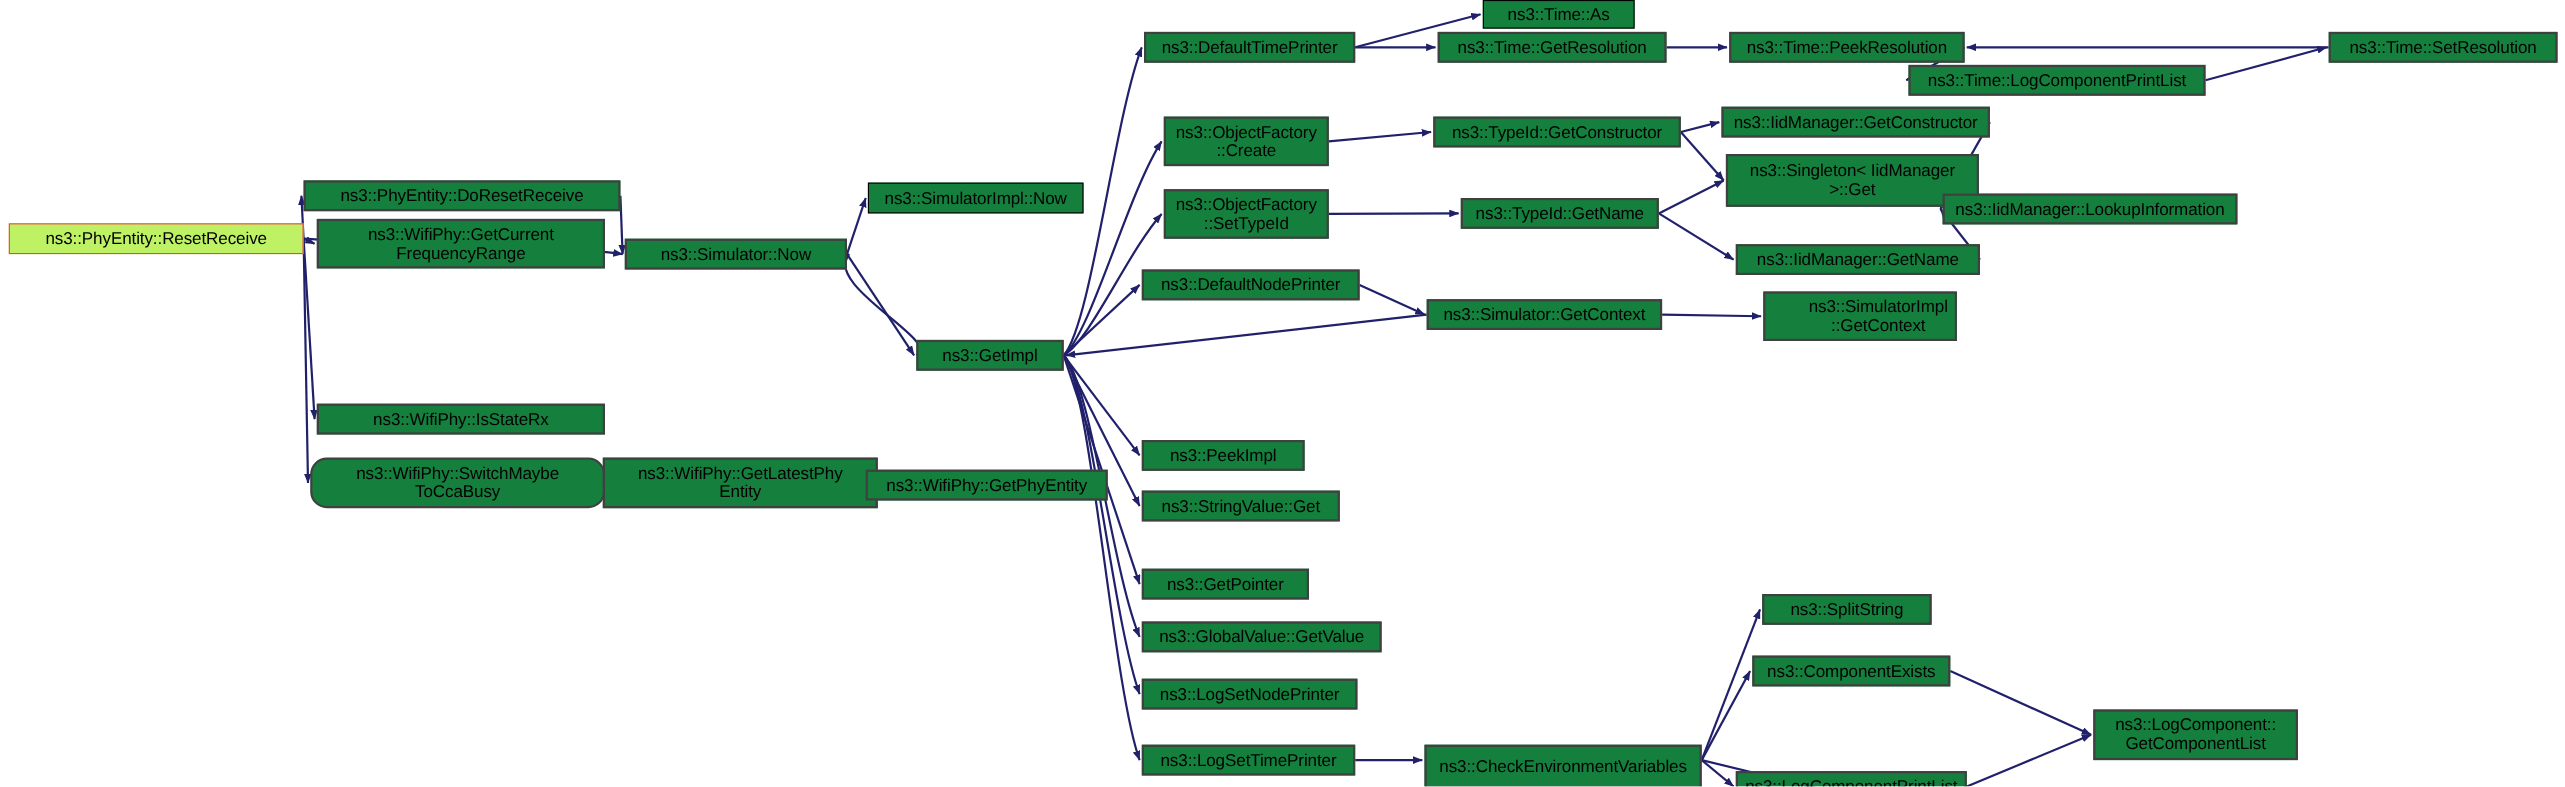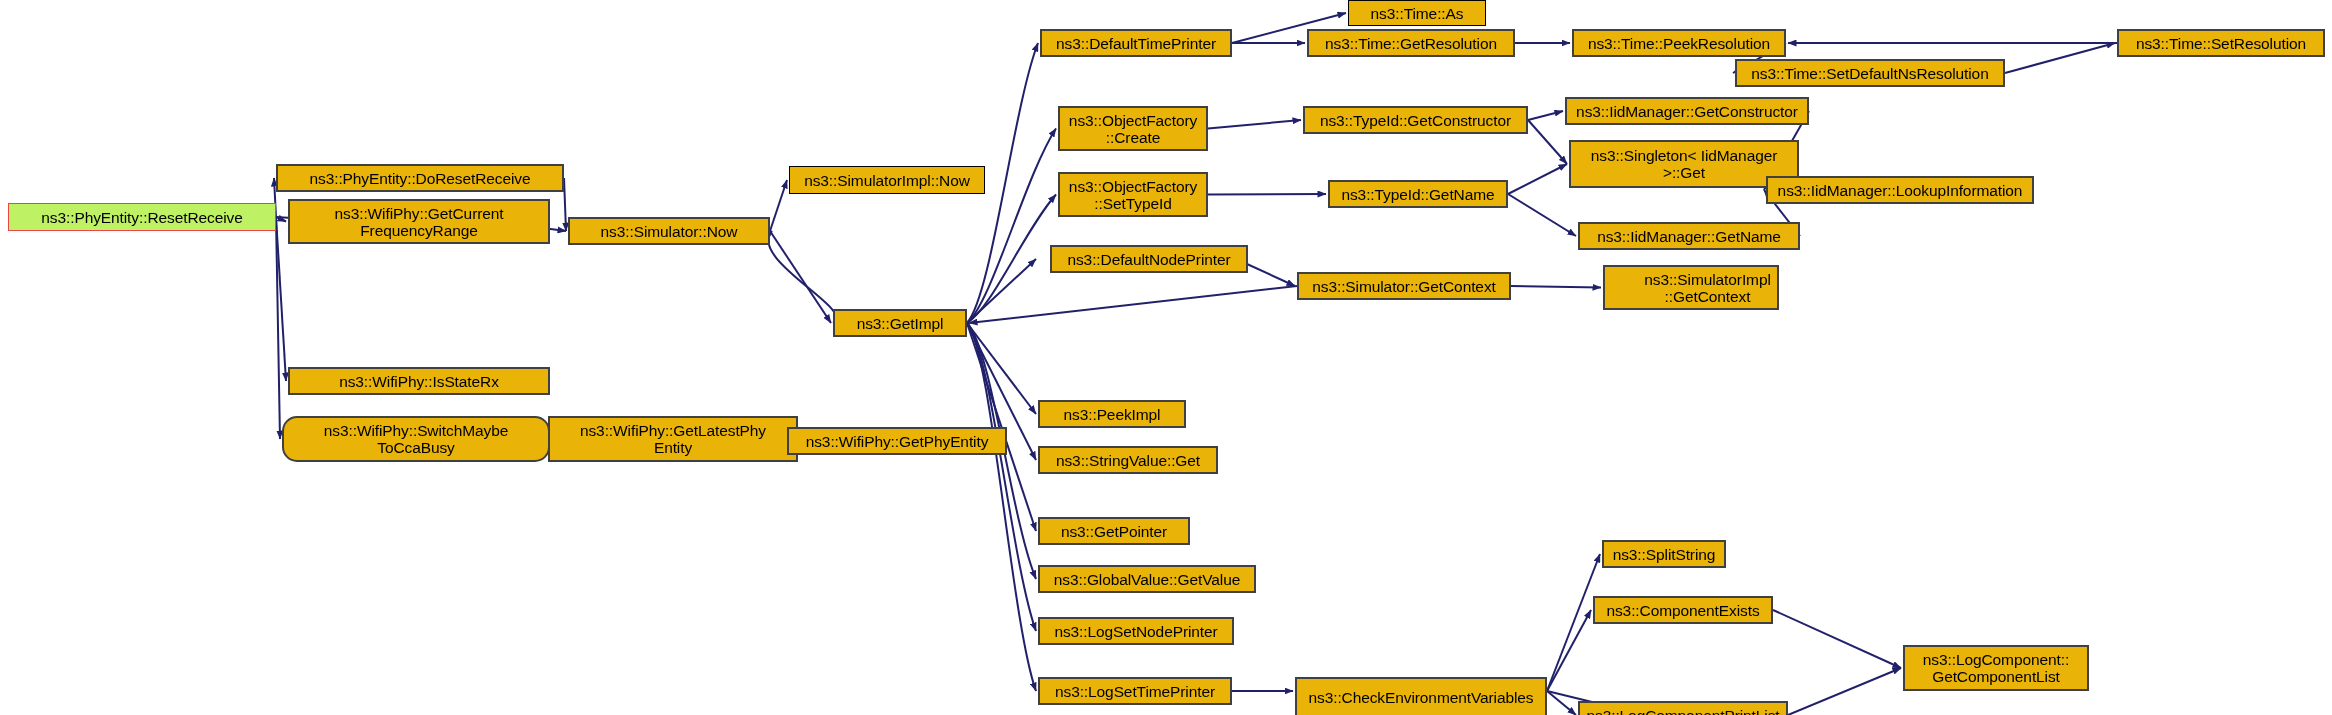--- a/index.html
+++ b/index.html
@@ -21,21 +21,21 @@
     left: 0;
     top: 0;
     width: 2332px;
     height: 715px;
     pointer-events: none;
   }
   .node {
     position: absolute;
     box-sizing: border-box;
     border: 1px solid #000000;
-    background: #eab308;
+    background: #15803d;
     color: #000000;
     font-size: 15.5px;
     line-height: 17px;
     display: flex;
     align-items: center;
     justify-content: center;
     text-align: center;
     white-space: pre-line;
     letter-spacing: -0.1px;
     z-index: 5;
@@ -119,42 +119,42 @@
       <div class="node" style="left: 789px; top: 166px; width: 196px; height: 28px;">ns3::SimulatorImpl::Now</div>
       <div class="node thick" style="left: 548px; top: 416px; width: 250px; height: 46px;">ns3::WifiPhy::GetLatestPhy
 Entity</div>
       <div class="node thick" style="left: 787px; top: 427px; width: 220px; height: 28px;">ns3::WifiPhy::GetPhyEntity</div>
       <div class="node thick" style="left: 833px; top: 309px; width: 134px; height: 28px;">ns3::GetImpl</div>
       <div class="node thick" style="left: 1040px; top: 29px; width: 192px; height: 28px;">ns3::DefaultTimePrinter</div>
       <div class="node thick" style="left: 1058px; top: 106px; width: 150px; height: 45px;">ns3::ObjectFactory
 ::Create</div>
       <div class="node thick" style="left: 1058px; top: 172px; width: 150px; height: 45px;">ns3::ObjectFactory
 ::SetTypeId</div>
-      <div class="node thick" style="left: 1038px; top: 245px; width: 198px; height: 28px; margin-left: 12px;">ns3::DefaultNodePrinter</div>
+      <div class="node thick" style="left: 1038px; top: 245px; width: 198px; height: 28px;">ns3::DefaultNodePrinter</div>
       <div class="node thick" style="left: 1038px; top: 400px; width: 148px; height: 28px;">ns3::PeekImpl</div>
       <div class="node thick" style="left: 1038px; top: 446px; width: 180px; height: 28px;">ns3::StringValue::Get</div>
       <div class="node thick" style="left: 1038px; top: 517px; width: 152px; height: 28px;">ns3::GetPointer</div>
       <div class="node thick" style="left: 1038px; top: 565px; width: 218px; height: 28px;">ns3::GlobalValue::GetValue</div>
       <div class="node thick" style="left: 1038px; top: 617px; width: 196px; height: 28px;">ns3::LogSetNodePrinter</div>
       <div class="node thick" style="left: 1038px; top: 677px; width: 194px; height: 28px;">ns3::LogSetTimePrinter</div>
       <div class="node" style="left: 1348px; top: 0px; width: 138px; height: 26px;">ns3::Time::As</div>
       <div class="node thick" style="left: 1307px; top: 29px; width: 208px; height: 28px;">ns3::Time::GetResolution</div>
       <div class="node thick" style="left: 1303px; top: 106px; width: 225px; height: 28px;">ns3::TypeId::GetConstructor</div>
       <div class="node thick" style="left: 1328px; top: 180px; width: 180px; height: 28px;">ns3::TypeId::GetName</div>
       <div class="node thick" style="left: 1297px; top: 272px; width: 214px; height: 28px;">ns3::Simulator::GetContext</div>
       <div class="node thick" style="left: 1572px; top: 29px; width: 214px; height: 28px;">ns3::Time::PeekResolution</div>
-      <div class="node thick" style="left: 1735px; top: 59px; width: 270px; height: 28px;">ns3::Time::SetDefaultNsResolution</div>
+      <div class="node thick" style="left: 1735px; top: 59px; width: 270px; height: 28px;">ns3::Time::LogComponentPrintList</div>
       <div class="node thick" style="left: 1565px; top: 97px; width: 244px; height: 28px;">ns3::IidManager::GetConstructor</div>
       <div class="node thick" style="left: 1569px; top: 140px; width: 230px; height: 48px;">ns3::Singleton&lt; IidManager
 &gt;::Get</div>
       <div class="node thick" style="left: 1578px; top: 222px; width: 222px; height: 28px;">ns3::IidManager::GetName</div>
       <div class="node thick" style="left: 1766px; top: 176px; width: 268px; height: 28px;">ns3::IidManager::LookupInformation</div>
       <div class="node thick" style="left: 1603px; top: 265px; width: 176px; height: 45px; padding-left: 33px;">ns3::SimulatorImpl
 ::GetContext</div>
       <div class="node thick" style="left: 2117px; top: 29px; width: 208px; height: 28px;">ns3::Time::SetResolution</div>
       <div class="node thick" style="left: 1295px; top: 677px; width: 252px; height: 40px;">ns3::CheckEnvironmentVariables</div>
-      <div class="node thick" style="left: 1602px; top: 540px; width: 124px; height: 28px;">ns3::SplitString</div>
+      <div class="node thick" style="left: 1602px; top: 540px; width: 154px; height: 28px;">ns3::SplitString</div>
       <div class="node thick" style="left: 1593px; top: 596px; width: 180px; height: 28px;">ns3::ComponentExists</div>
       <div class="node thick" style="left: 1578px; top: 701px; width: 210px; height: 28px;">ns3::LogComponentPrintList</div>
       <div class="node thick" style="left: 1903px; top: 645px; width: 186px; height: 46px;">ns3::LogComponent::
 GetComponentList</div>
     </div>
 </div>
 
 </body></html>

